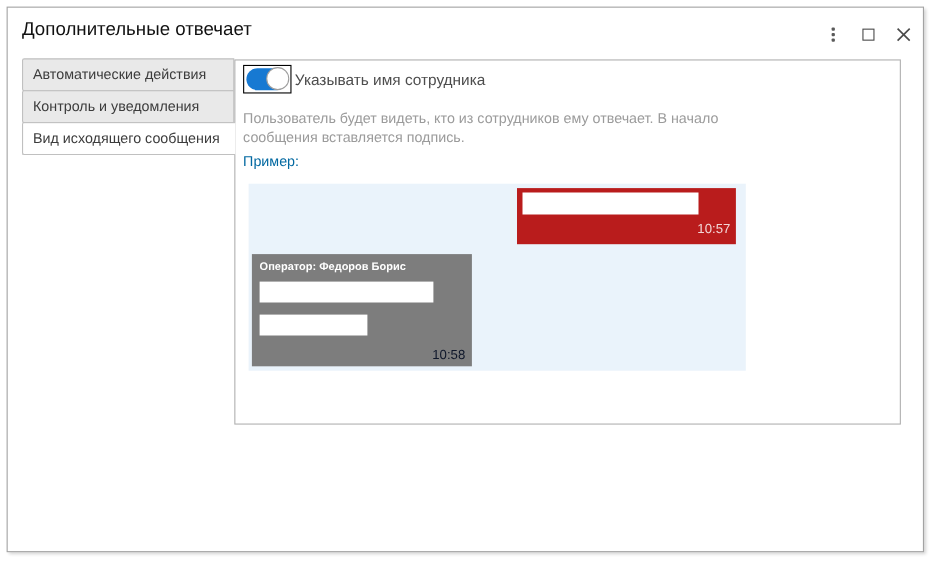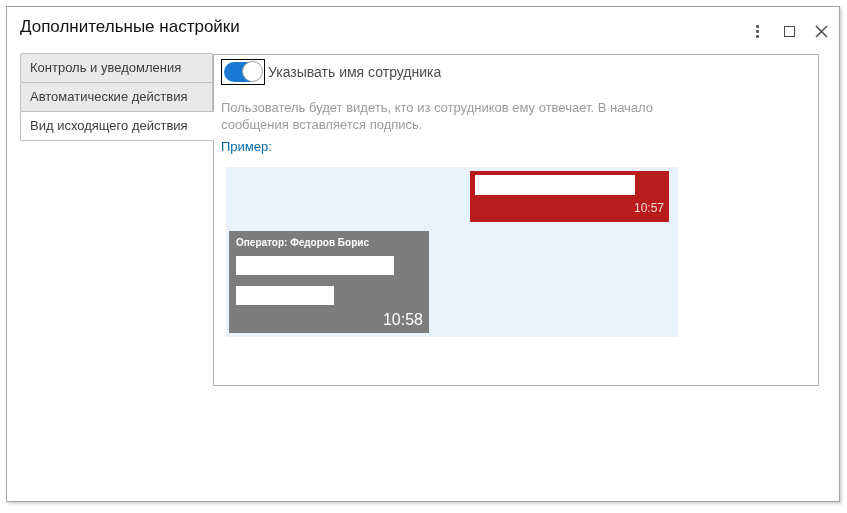--- a/index.html
+++ b/index.html
@@ -94,29 +94,29 @@
     left:3px; top:64px; width:200px; height:102px; background:#7d7d7d;
   }
   .bubble.in .author {
     position:absolute; left:7px; top:6px;
     font-size:10px; font-weight:bold; color:#fff; white-space:nowrap;
   }
   .bubble.in .ph1 { position:absolute; left:7px; top:25px; width:158px; height:19px; background:#fff; }
   .bubble.in .ph2 { position:absolute; left:7px; top:55px; width:98px;  height:19px; background:#fff; }
   .bubble.in .time {
     position:absolute; right:6px; bottom:4px;
-    font-size:16px; color:#ffffff;
+    font-size:12px; color:#0f172a;
   }
 </style>
 </head>
 <body>
 
 <div class="window">
 
-  <div class="title">Дополнительные настройки</div>
+  <div class="title">Дополнительные отвечает</div>
 
   <div class="controls">
     <div class="ctrl">
       <span class="kebab">
           <i></i>
           <i></i>
           <i></i>
         </span>
     </div>
     <div class="ctrl">
@@ -124,23 +124,23 @@
     </div>
     <div class="ctrl">
       <svg width="13" height="13" viewBox="0 0 13 13">
         <line x1="1" y1="1" x2="12" y2="12" stroke="#4a4a4a" stroke-width="1.5"></line>
         <line x1="12" y1="1" x2="1" y2="12" stroke="#4a4a4a" stroke-width="1.5"></line>
       </svg>
     </div>
   </div>
 
   <div class="tabs">
+    <div class="tab">Автоматические действия</div>
     <div class="tab">Контроль и уведомления</div>
-    <div class="tab">Автоматические действия</div>
-    <div class="tab active">Вид исходящего действия</div>
+    <div class="tab active">Вид исходящего сообщения</div>
   </div>
 
   <div class="panel">
 
     <div class="toggle-row">
       <div class="toggle-focus">
         <div class="switch">
           <div class="knob"></div>
         </div>
       </div>

